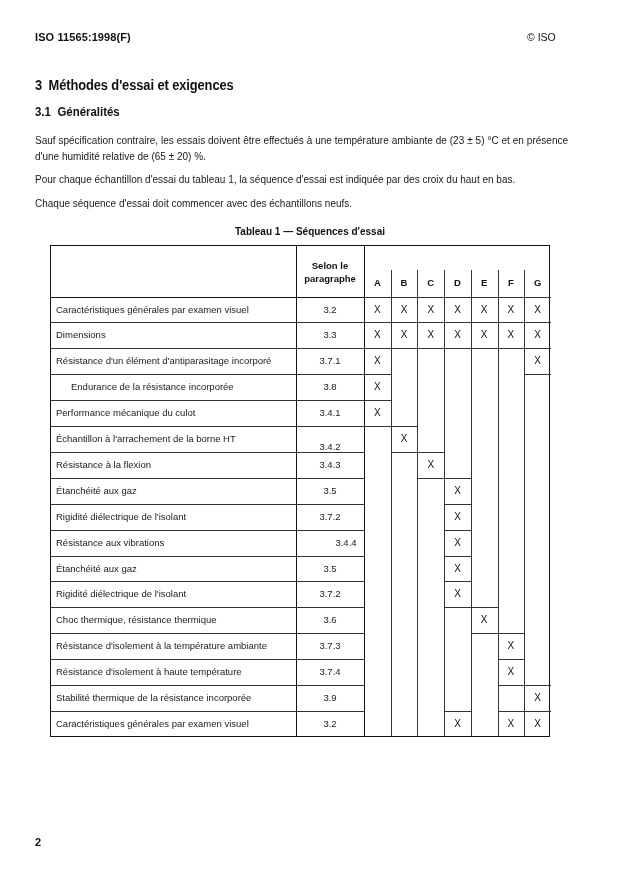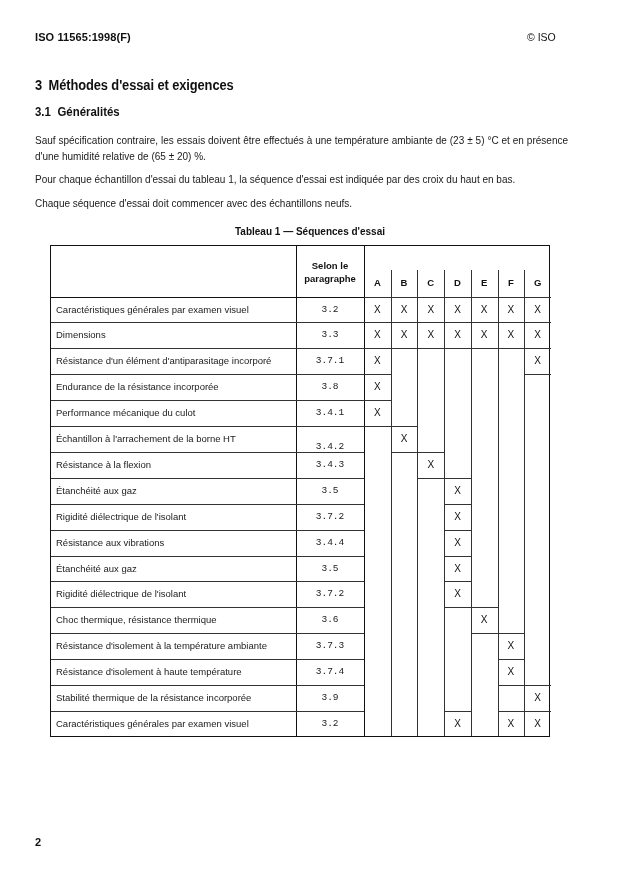--- a/index.html
+++ b/index.html
@@ -21,21 +21,21 @@
   .caption { left: 0; width: 620px; top: 226px; text-align: center; font-size: 10px; font-weight: bold; }
 
   
   .tbl { left: 50px; top: 245px; width: 500px; height: 492px; border: 1.6px solid #111; box-sizing: border-box; }
   .vline { position: absolute; top: 0; bottom: 0; border-left: 1px solid #333; }
   .vline.thick { border-left: 1.4px solid #111; }
   .hline { position: absolute; border-top: 1px solid #333; height: 0; }
   .hline.thick { border-top: 1.6px solid #111; }
   .th { position: absolute; font-size: 9.5px; font-weight: bold; text-align: center; line-height: 13px; }
   .cell-text { position: absolute; font-size: 9.5px; line-height: 26px; white-space: nowrap; color: #1a1a1a; }
-  .cell-para { position: absolute; font-size: 9.5px; line-height: 26px; text-align: center; color: #1a1a1a; font-family: Liberation Mono, monospace; }
+  .cell-para { position: absolute; font-size: 9.5px; line-height: 26px; text-align: center; color: #1a1a1a; }
   .mark { position: absolute; font-size: 10px; line-height: 26px; text-align: center; }
   .page-num { left: 35px; top: 836px; font-size: 11px; font-weight: bold; }
 </style>
 </head>
 <body>
 
 <div class="abs doc-id">ISO 11565:1998(F)</div>
 <div class="abs copyright">© ISO</div>
 
 <div class="abs h1">
@@ -170,40 +170,40 @@
       <div class="mark" style="left:339.7142857142857px;width:26.714285714285715px;top:76.4px;">X</div>
       <div class="mark" style="left:366.42857142857144px;width:26.714285714285715px;top:76.4px;">X</div>
       <div class="mark" style="left:393.1428571428571px;width:26.714285714285715px;top:76.4px;">X</div>
       <div class="mark" style="left:419.8571428571429px;width:26.714285714285715px;top:76.4px;">X</div>
       <div class="mark" style="left:446.57142857142856px;width:26.714285714285715px;top:76.4px;">X</div>
       <div class="mark" style="left:473.2857142857143px;width:26.714285714285715px;top:76.4px;">X</div>
       <div class="cell-text" style="left:5px;top:102.3px;">Résistance d'un élément d'antiparasitage incorporé</div>
       <div class="cell-para" style="left:245px;width:68px;top:102.3px;">3.7.1</div>
       <div class="mark" style="left:313px;width:26.714285714285715px;top:102.3px;">X</div>
       <div class="mark" style="left:473.2857142857143px;width:26.714285714285715px;top:102.3px;">X</div>
-      <div class="cell-text" style="left:5px;top:128.2px;">Endurance de la résistance incorporée</div>
+      <div class="cell-text" style="left:20px;top:128.2px;">Endurance de la résistance incorporée</div>
       <div class="cell-para" style="left:245px;width:68px;top:128.2px;">3.8</div>
       <div class="mark" style="left:313px;width:26.714285714285715px;top:128.2px;">X</div>
       <div class="cell-text" style="left:5px;top:154.1px;">Performance mécanique du culot</div>
       <div class="cell-para" style="left:245px;width:68px;top:154.1px;">3.4.1</div>
       <div class="mark" style="left:313px;width:26.714285714285715px;top:154.1px;">X</div>
       <div class="cell-text" style="left:5px;top:180px;">Échantillon à l'arrachement de la borne HT</div>
       <div class="cell-para" style="left:245px;width:68px;top:188px;">3.4.2</div>
       <div class="mark" style="left:339.7142857142857px;width:26.714285714285715px;top:180px;">X</div>
       <div class="cell-text" style="left:5px;top:205.89999999999998px;">Résistance à la flexion</div>
       <div class="cell-para" style="left:245px;width:68px;top:205.89999999999998px;">3.4.3</div>
       <div class="mark" style="left:366.42857142857144px;width:26.714285714285715px;top:205.89999999999998px;">X</div>
       <div class="cell-text" style="left:5px;top:231.79999999999998px;">Étanchéité aux gaz</div>
       <div class="cell-para" style="left:245px;width:68px;top:231.79999999999998px;">3.5</div>
       <div class="mark" style="left:393.1428571428571px;width:26.714285714285715px;top:231.79999999999998px;">X</div>
       <div class="cell-text" style="left:5px;top:257.7px;">Rigidité diélectrique de l'isolant</div>
       <div class="cell-para" style="left:245px;width:68px;top:257.7px;">3.7.2</div>
       <div class="mark" style="left:393.1428571428571px;width:26.714285714285715px;top:257.7px;">X</div>
       <div class="cell-text" style="left:5px;top:283.6px;">Résistance aux vibrations</div>
-      <div class="cell-para" style="left:245px;width:68px;top:283.6px;">3.4.4</div>
+      <div class="cell-para" style="left:245px;width:68px;top:283.6px;padding-left:16px;">3.4.4</div>
       <div class="mark" style="left:393.1428571428571px;width:26.714285714285715px;top:283.6px;">X</div>
       <div class="cell-text" style="left:5px;top:309.5px;">Étanchéité aux gaz</div>
       <div class="cell-para" style="left:245px;width:68px;top:309.5px;">3.5</div>
       <div class="mark" style="left:393.1428571428571px;width:26.714285714285715px;top:309.5px;">X</div>
       <div class="cell-text" style="left:5px;top:335.4px;">Rigidité diélectrique de l'isolant</div>
       <div class="cell-para" style="left:245px;width:68px;top:335.4px;">3.7.2</div>
       <div class="mark" style="left:393.1428571428571px;width:26.714285714285715px;top:335.4px;">X</div>
       <div class="cell-text" style="left:5px;top:361.29999999999995px;">Choc thermique, résistance thermique</div>
       <div class="cell-para" style="left:245px;width:68px;top:361.29999999999995px;">3.6</div>
       <div class="mark" style="left:419.8571428571429px;width:26.714285714285715px;top:361.29999999999995px;">X</div>

